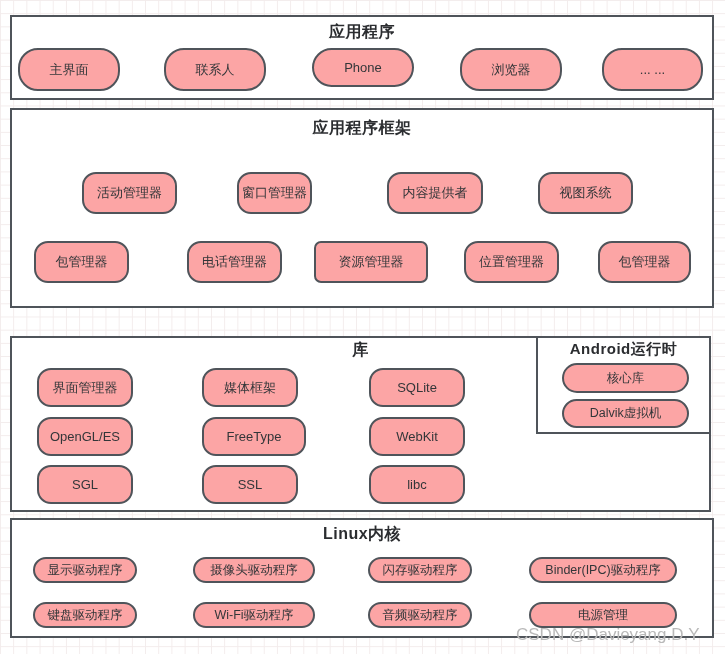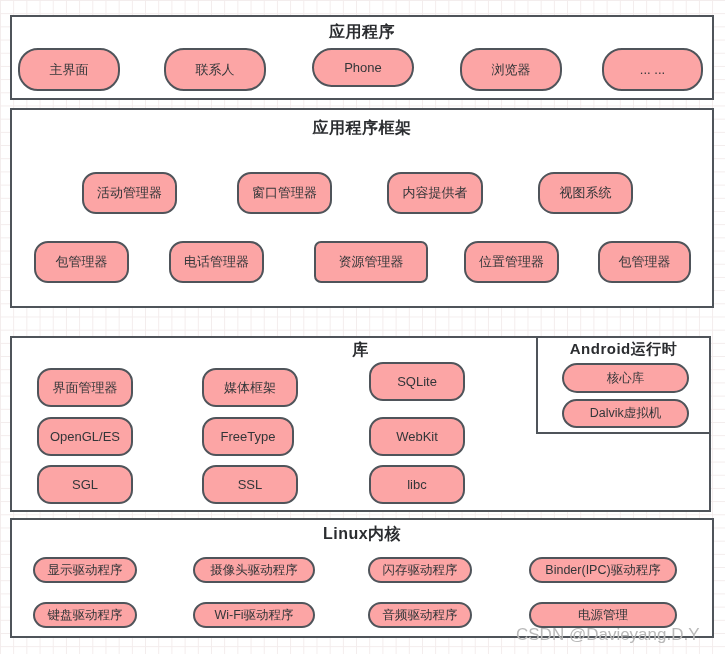--- a/index.html
+++ b/index.html
@@ -68,37 +68,37 @@
     <div class="pill" style="left:6px;top:31px;width:102px;height:43px;border-radius:20px;">主界面</div>
     <div class="pill" style="left:152px;top:31px;width:102px;height:43px;border-radius:20px;">联系人</div>
     <div class="pill" style="left:300px;top:31px;width:102px;height:39px;border-radius:20px;">Phone</div>
     <div class="pill" style="left:448px;top:31px;width:102px;height:43px;border-radius:20px;">浏览器</div>
     <div class="pill" style="left:590px;top:31px;width:101px;height:43px;border-radius:20px;">... ...</div>
   </section>
 
   <section class="sec" id="sec-framework" style="left:10px;top:108px;width:704px;height:200px;">
     <div class="sec-title" style="top:8px;">应用程序框架</div>
     <div class="pill" style="left:70px;top:62px;width:95px;height:42px;">活动管理器</div>
-    <div class="pill" style="left:225px;top:62px;width:95px;height:42px;">窗口管理器</div>
+    <div class="pill" style="left:225px;top:62px;width:75px;height:42px;">窗口管理器</div>
     <div class="pill" style="left:375px;top:62px;width:96px;height:42px;">内容提供者</div>
-    <div class="pill" style="left:526px;top:62px;width:95px;height:42px;border-radius:16px;">视图系统</div>
+    <div class="pill" style="left:526px;top:62px;width:95px;height:42px;">视图系统</div>
     <div class="pill" style="left:22px;top:131px;width:95px;height:42px;">包管理器</div>
-    <div class="pill" style="left:157px;top:131px;width:95px;height:42px;">电话管理器</div>
+    <div class="pill" style="left:175px;top:131px;width:95px;height:42px;">电话管理器</div>
     <div class="pill" style="left:302px;top:131px;width:114px;height:42px;border-radius:7px;">资源管理器</div>
     <div class="pill" style="left:452px;top:131px;width:95px;height:42px;">位置管理器</div>
     <div class="pill" style="left:586px;top:131px;width:93px;height:42px;">包管理器</div>
   </section>
 
   <section class="sec" id="sec-libraries" style="left:10px;top:336px;width:701px;height:176px;">
     <div class="sec-title" style="top:2px;">库</div>
     <div class="pill" style="left:25px;top:30px;width:96px;height:39px;">界面管理器</div>
     <div class="pill" style="left:190px;top:30px;width:96px;height:39px;">媒体框架</div>
-    <div class="pill" style="left:357px;top:24px;width:96px;height:39px;">SQLite</div>
+    <div class="pill" style="left:357px;top:30px;width:96px;height:39px;">SQLite</div>
     <div class="pill" style="left:25px;top:79px;width:96px;height:39px;">OpenGL/ES</div>
-    <div class="pill" style="left:190px;top:79px;width:92px;height:39px;">FreeType</div>
+    <div class="pill" style="left:190px;top:79px;width:104px;height:39px;">FreeType</div>
     <div class="pill" style="left:357px;top:79px;width:96px;height:39px;text-align:center;">WebKit</div>
     <div class="pill" style="left:25px;top:127px;width:96px;height:39px;">SGL</div>
     <div class="pill" style="left:190px;top:127px;width:96px;height:39px;">SSL</div>
     <div class="pill" style="left:357px;top:127px;width:96px;height:39px;">libc</div>
   </section>
 
   <section class="sec" id="sec-runtime" style="left:536px;top:336px;width:175px;height:98px;">
     <div class="sec-title" style="top:2px;font-size:15px;">Android运行时</div>
     <div class="pill small" style="left:24px;top:25px;width:127px;height:30px;border-radius:15px;">核心库</div>
     <div class="pill small" style="left:24px;top:61px;width:127px;height:29px;border-radius:15px;">Dalvik虚拟机</div>

